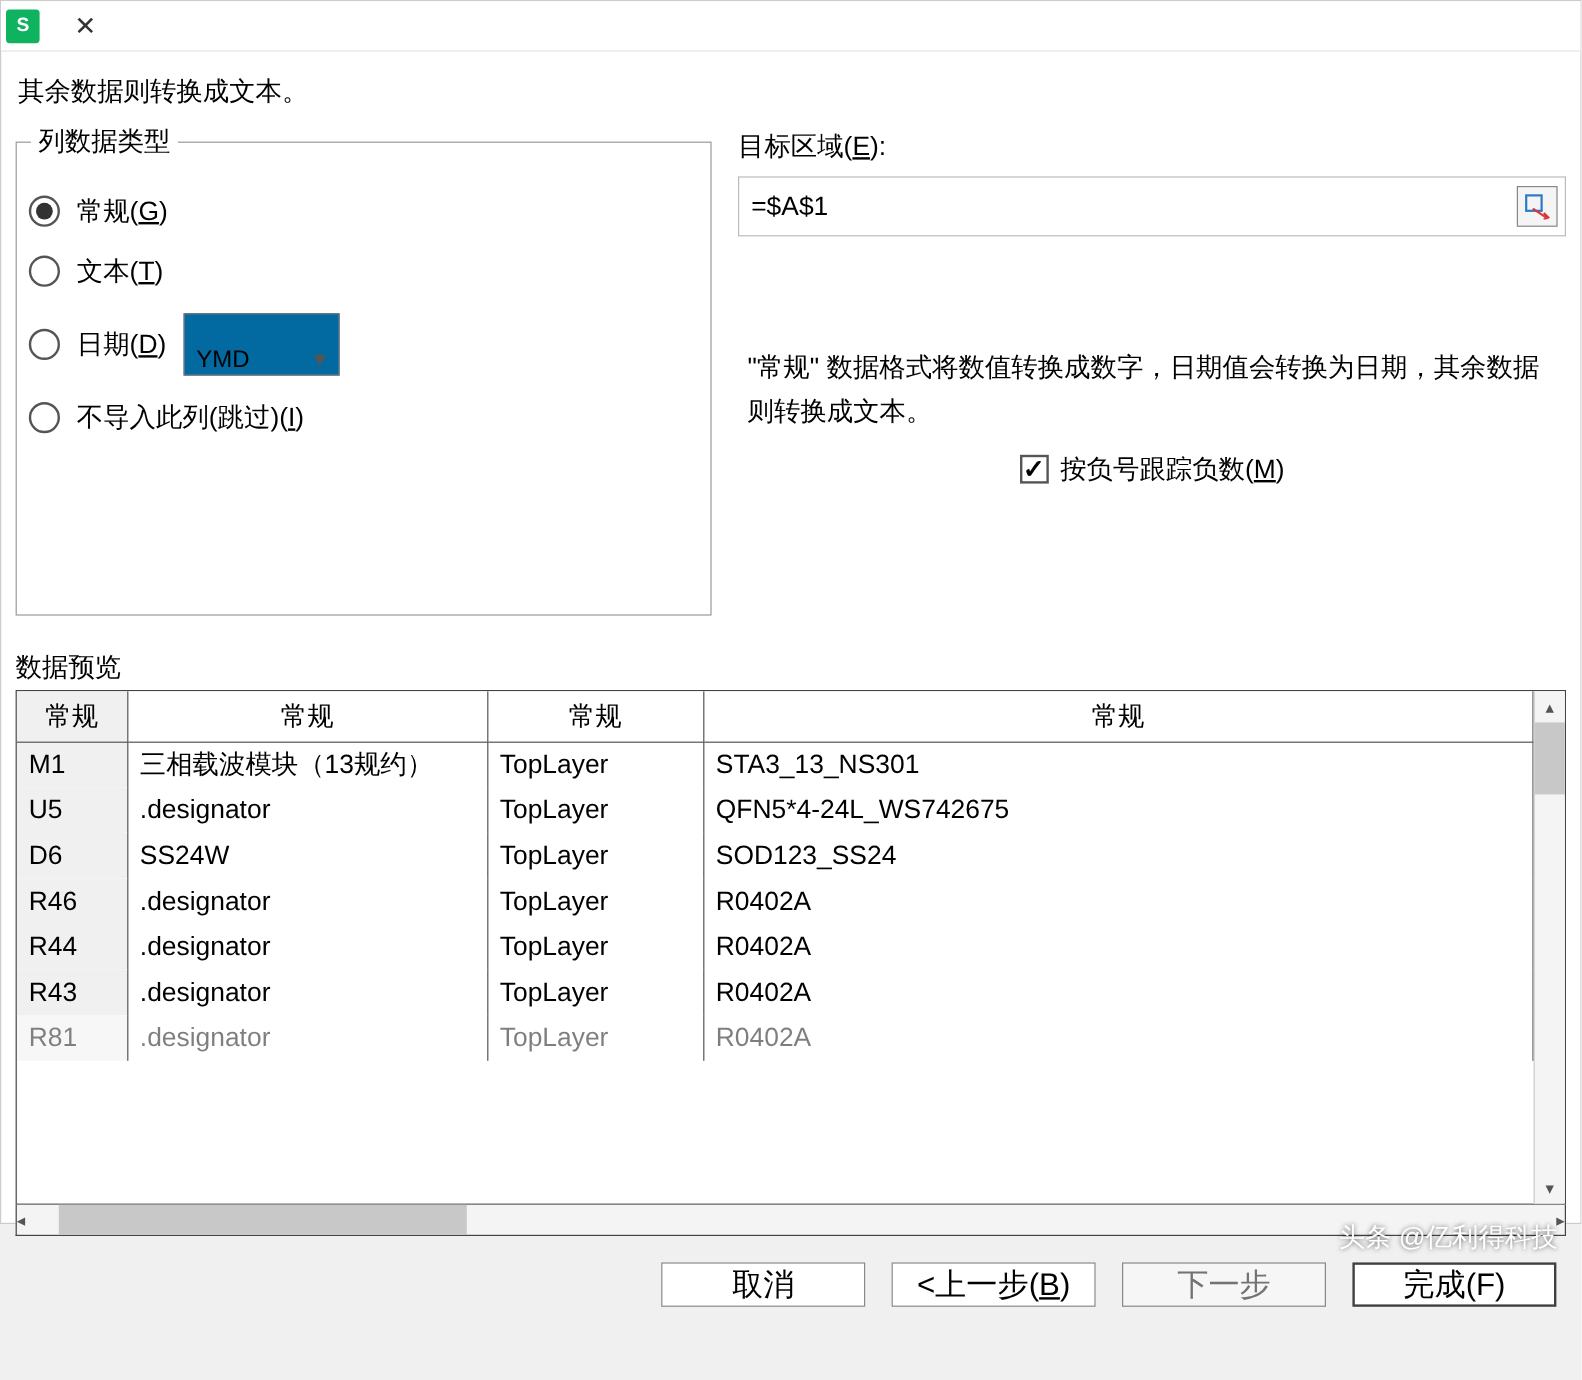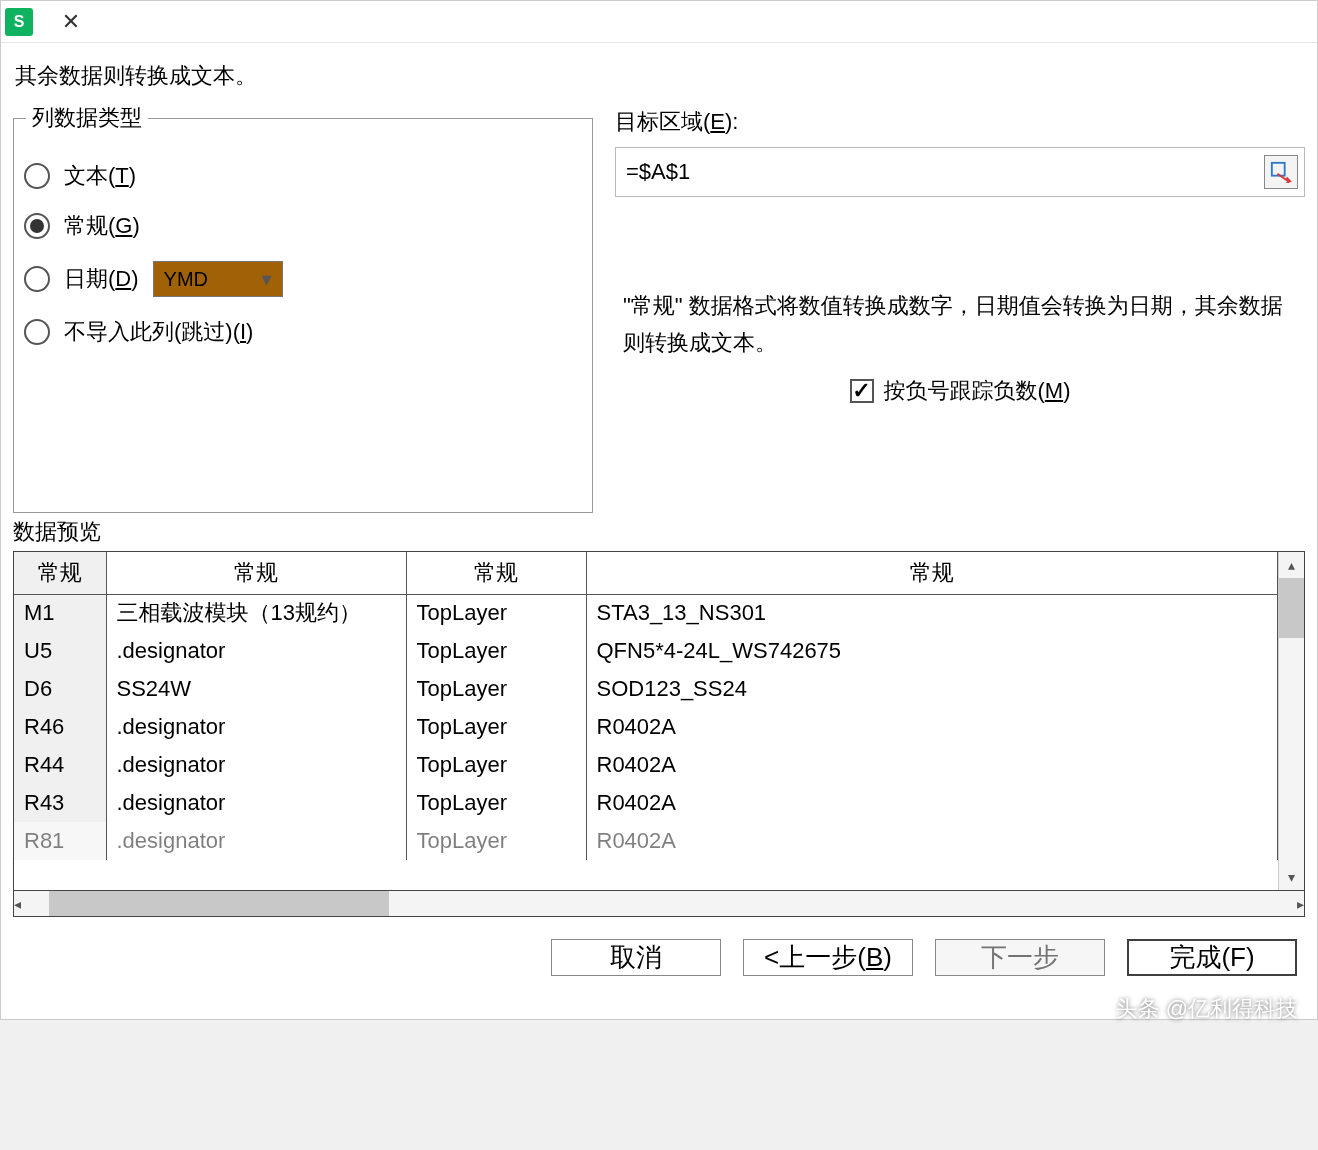--- a/index.html
+++ b/index.html
@@ -95,26 +95,26 @@
       width: 14px;
       height: 14px;
       background: #333;
       border-radius: 50%;
     }
     .radio-label { font-size: 22px; cursor: pointer; }
     .underline { text-decoration: underline; }
 
     .select-box {
       width: 130px;
-      height: 36px;
+      height: 52px;
       border: 1px solid #777;
-      background: #a16207;
+      background: #0369a1;
       margin-left: 14px;
       display: flex;
-      align-items: center;
+      align-items: flex-end;
       padding: 0 10px;
       cursor: pointer;
       font-size: 20px;
       position: relative;
     }
     .select-box::after {
       content: "▾";
       position: absolute;
       right: 10px;
       color: #555;
@@ -172,25 +172,25 @@
       height: 24px;
       border: 2px solid #555;
       margin-right: 10px;
       display: flex;
       align-items: center;
       justify-content: center;
       cursor: pointer;
       font-weight: bold;
     }
 
-    .preview-section { margin-top: 4px; }
+    .preview-section { margin-top: 28px; }
     .preview-label { font-size: 22px; margin-bottom: 4px; }
     .preview-box {
       border: 1px solid #444;
-      height: 340px;
+      height: 429px;
       display: flex;
       background: #fff;
     }
     .preview-table-wrap {
       flex: 1;
       overflow: hidden;
       position: relative;
     }
     table.preview {
       border-collapse: collapse;
@@ -276,21 +276,21 @@
       cursor: pointer;
       display: flex;
       align-items: center;
       justify-content: center;
     }
     .btn.disabled { color: #737373; background: #f6f6f6; cursor: default; }
     .btn.primary { border: 2px solid #404040; }
 
     .watermark {
       position: absolute;
-      bottom: 126px;
+      bottom: 104px;
       right: 20px;
       color: #fff;
       font-size: 22px;
       text-shadow: 0 0 4px rgba(0,0,0,0.6);
       pointer-events: none;
     }
   </style>
 </head>
 <body>
 
@@ -302,27 +302,27 @@
   </div>
 
   <div class="content">
     <div class="instruction">其余数据则转换成文本。</div>
 
     <div class="top-row">
       <fieldset class="type-group">
         <legend>列数据类型</legend>
 
         <div class="radio-row">
+          <span class="radio-circle checked"></span>
+          <span class="radio-label">常规(<span class="underline">G</span>)</span>
+        </div>
+
+        <div class="radio-row">
           <span class="radio-circle"></span>
           <span class="radio-label">文本(<span class="underline">T</span>)</span>
-        </div>
-
-        <div class="radio-row">
-          <span class="radio-circle checked"></span>
-          <span class="radio-label">常规(<span class="underline">G</span>)</span>
         </div>
 
         <div class="radio-row">
           <span class="radio-circle"></span>
           <span class="radio-label">日期(<span class="underline">D</span>)</span>
           <div class="select-box">
             <span>YMD</span>
           </div>
         </div>
 

